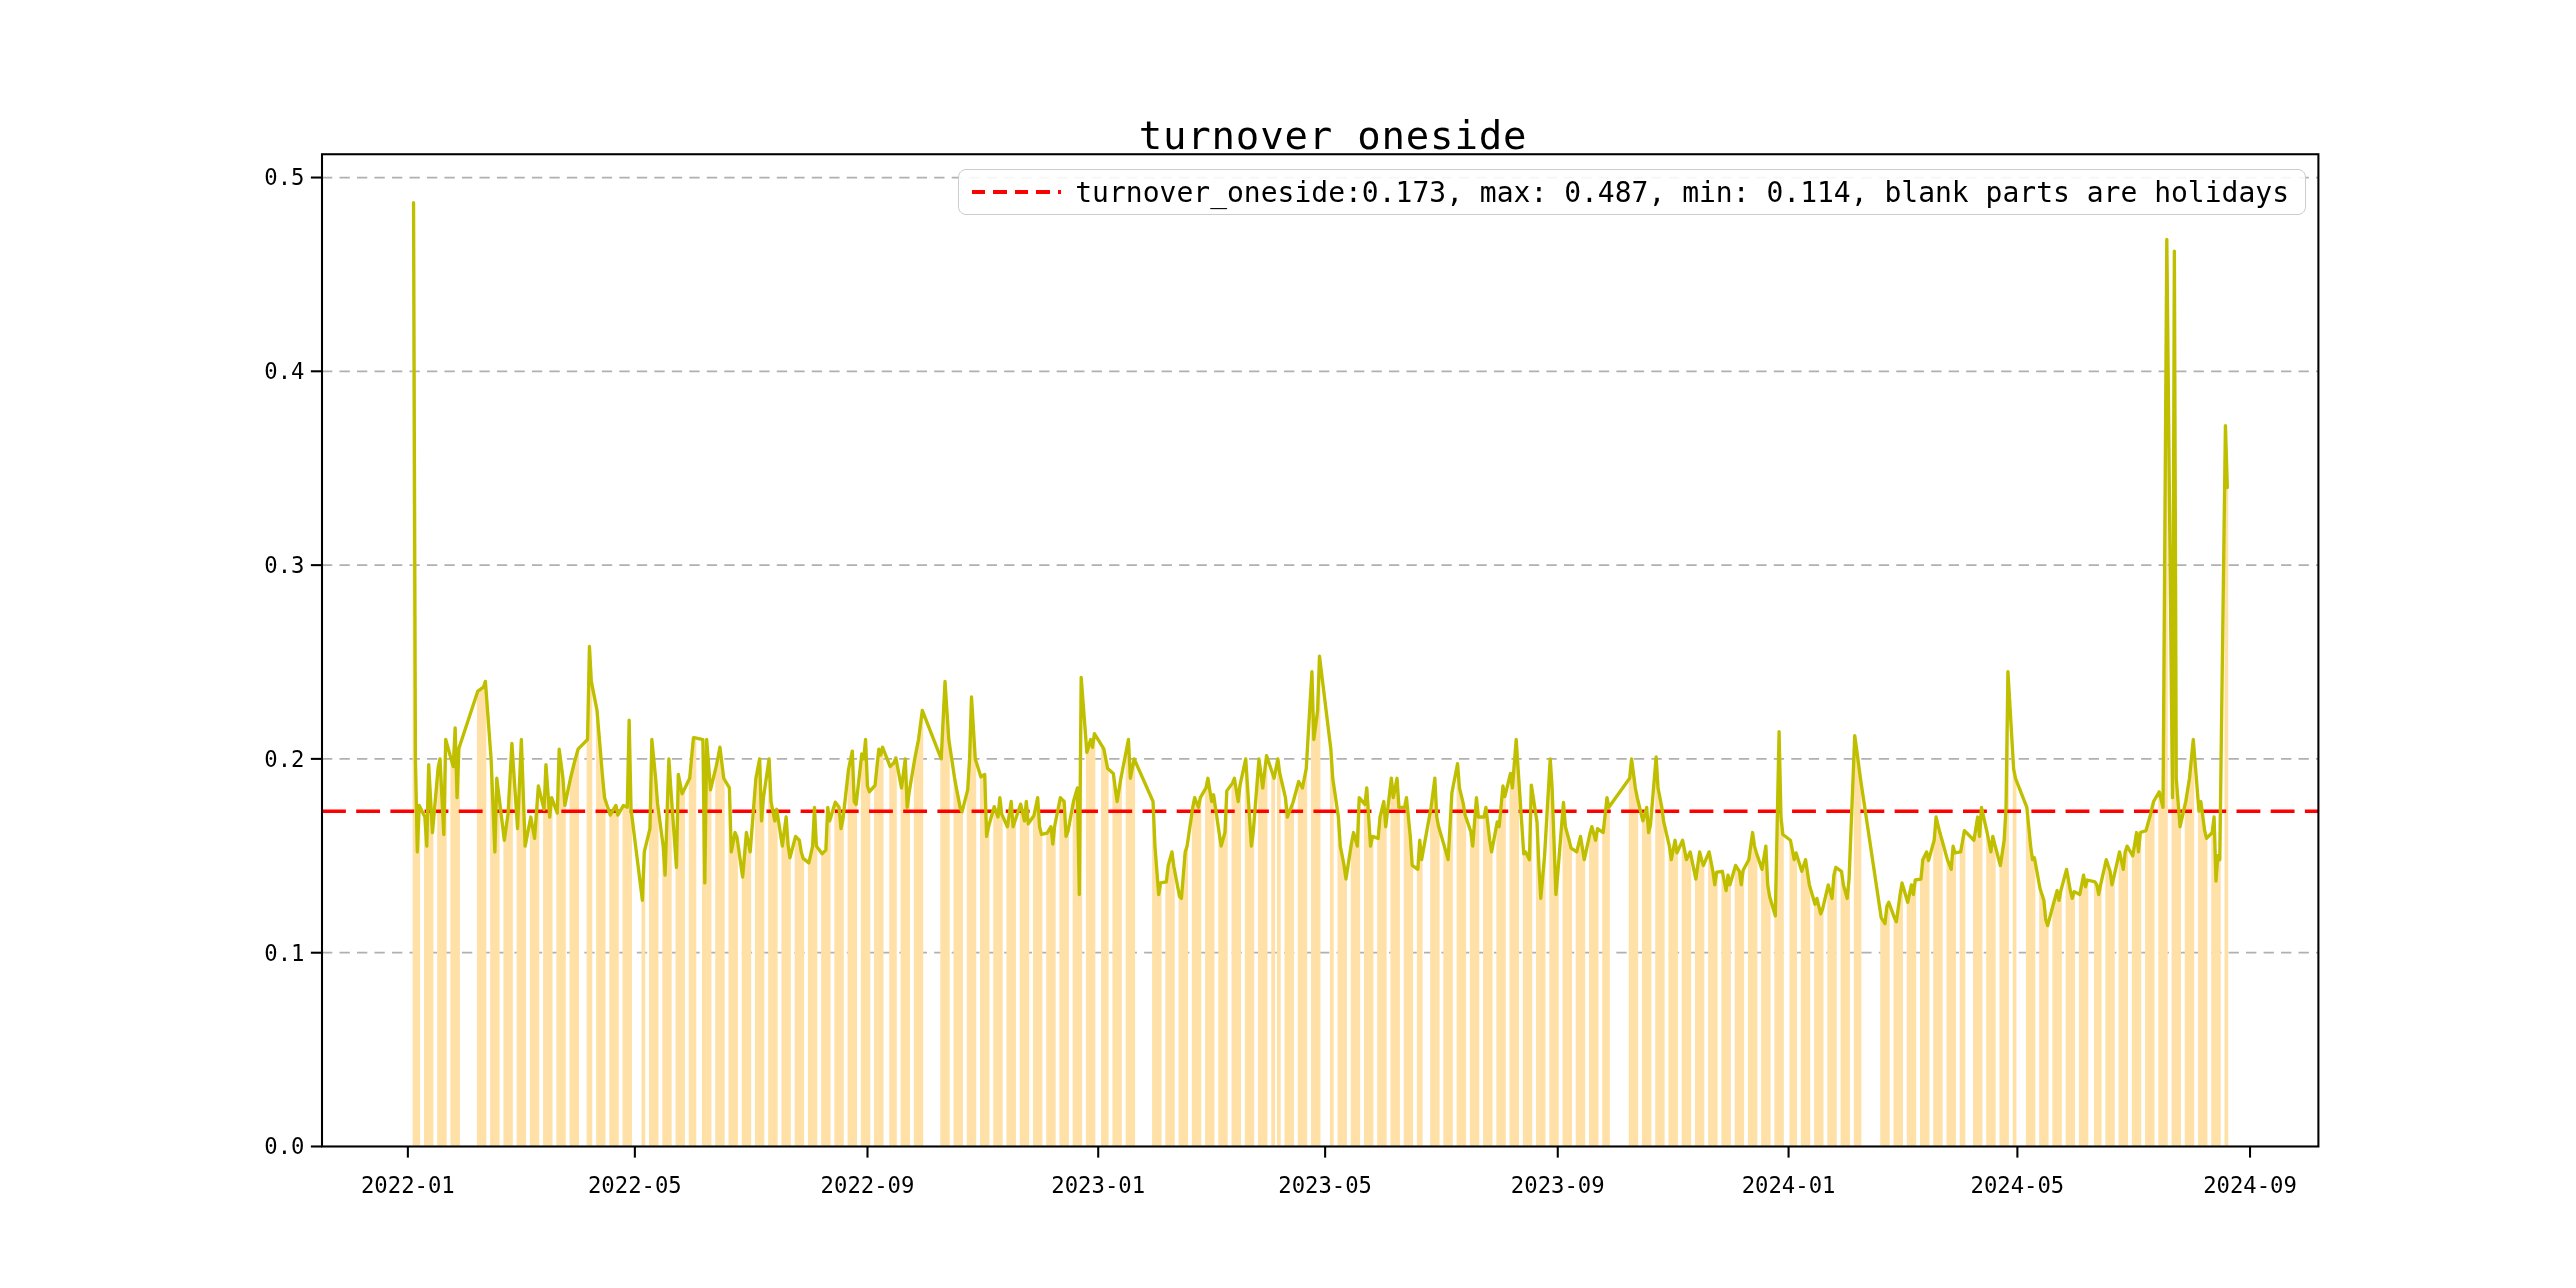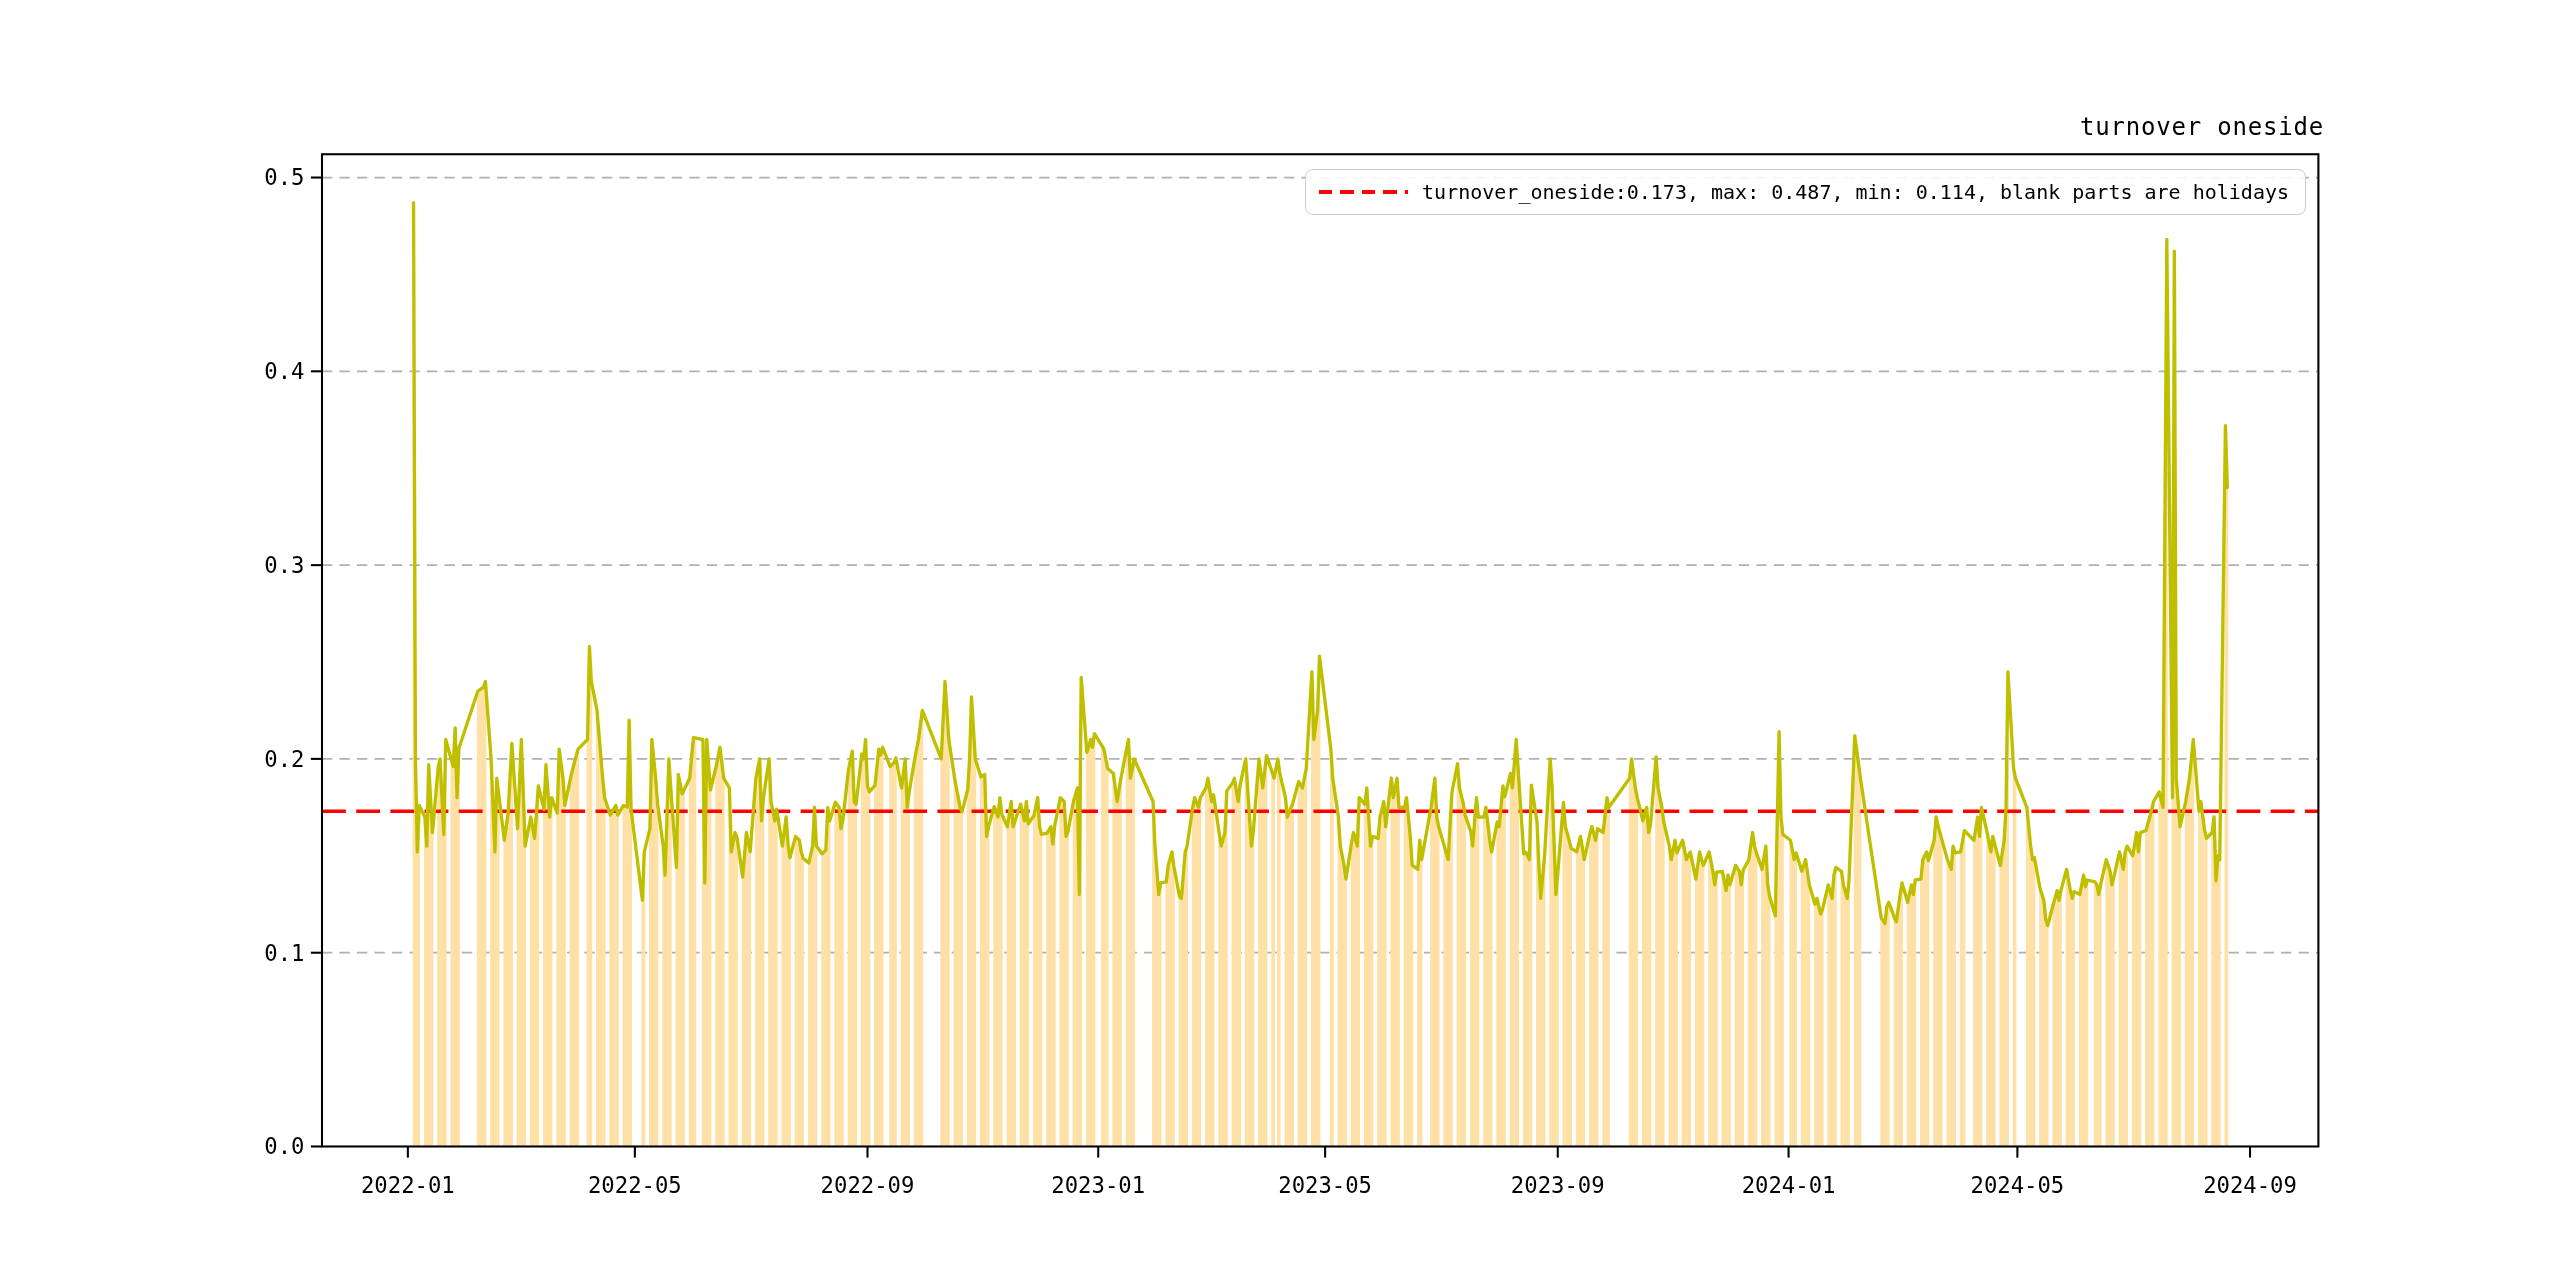--- a/index.html
+++ b/index.html
@@ -1,26 +1,26 @@
 <!DOCTYPE html>
 <html style="font-size:12.7px"><head>
 <meta charset="utf-8">
 <style>
   html,body{margin:0;padding:0;background:#ffffff;}
   body{width:2576px;height:1288px;position:relative;overflow:hidden;
        font-family:"DejaVu Sans Mono","Liberation Mono",monospace;color:#000;}
   .figure{position:absolute;inset:0;background:#ffffff;}
   svg{position:absolute;left:0;top:0;}
-  .chart-title{position:absolute;left:328px;top:113px;width:1996px;text-align:right;
-       font-size:24px;letter-spacing:0.8px;white-space:nowrap;}
+  .chart-title{position:absolute;left:335px;top:113px;width:1996px;text-align:center;
+       font-size:39px;letter-spacing:0.8px;white-space:nowrap;}
   .legend{position:absolute;top:169px;right:270px;height:46px;box-sizing:border-box;
        display:flex;align-items:center;gap:14.3px;padding:0 16px 0 12.7px;
        border:1.6px solid #cccccc;border-radius:8px;background:rgba(255,255,255,0.88);}
   .legend-marker{width:89px;height:4px;flex:0 0 auto;}
-  .legend-label{font-size:20px;white-space:nowrap;}
+  .legend-label{font-size:28px;white-space:nowrap;}
   text{font-family:"DejaVu Sans Mono","Liberation Mono",monospace;}
 </style>
 </head>
 <body>
 
 <div class="figure">
   <svg id="chart" width="2576" height="1288" viewBox="0 0 3240 1620" xmlns="http://www.w3.org/2000/svg">
     <g id="g-grid">
         <line x1="405" y1="1198.3" x2="2916" y2="1198.3" stroke="#b0b0b0" stroke-width="2.2" stroke-dasharray="13 9"></line>
         <line x1="405" y1="954.5" x2="2916" y2="954.5" stroke="#b0b0b0" stroke-width="2.2" stroke-dasharray="13 9"></line>

